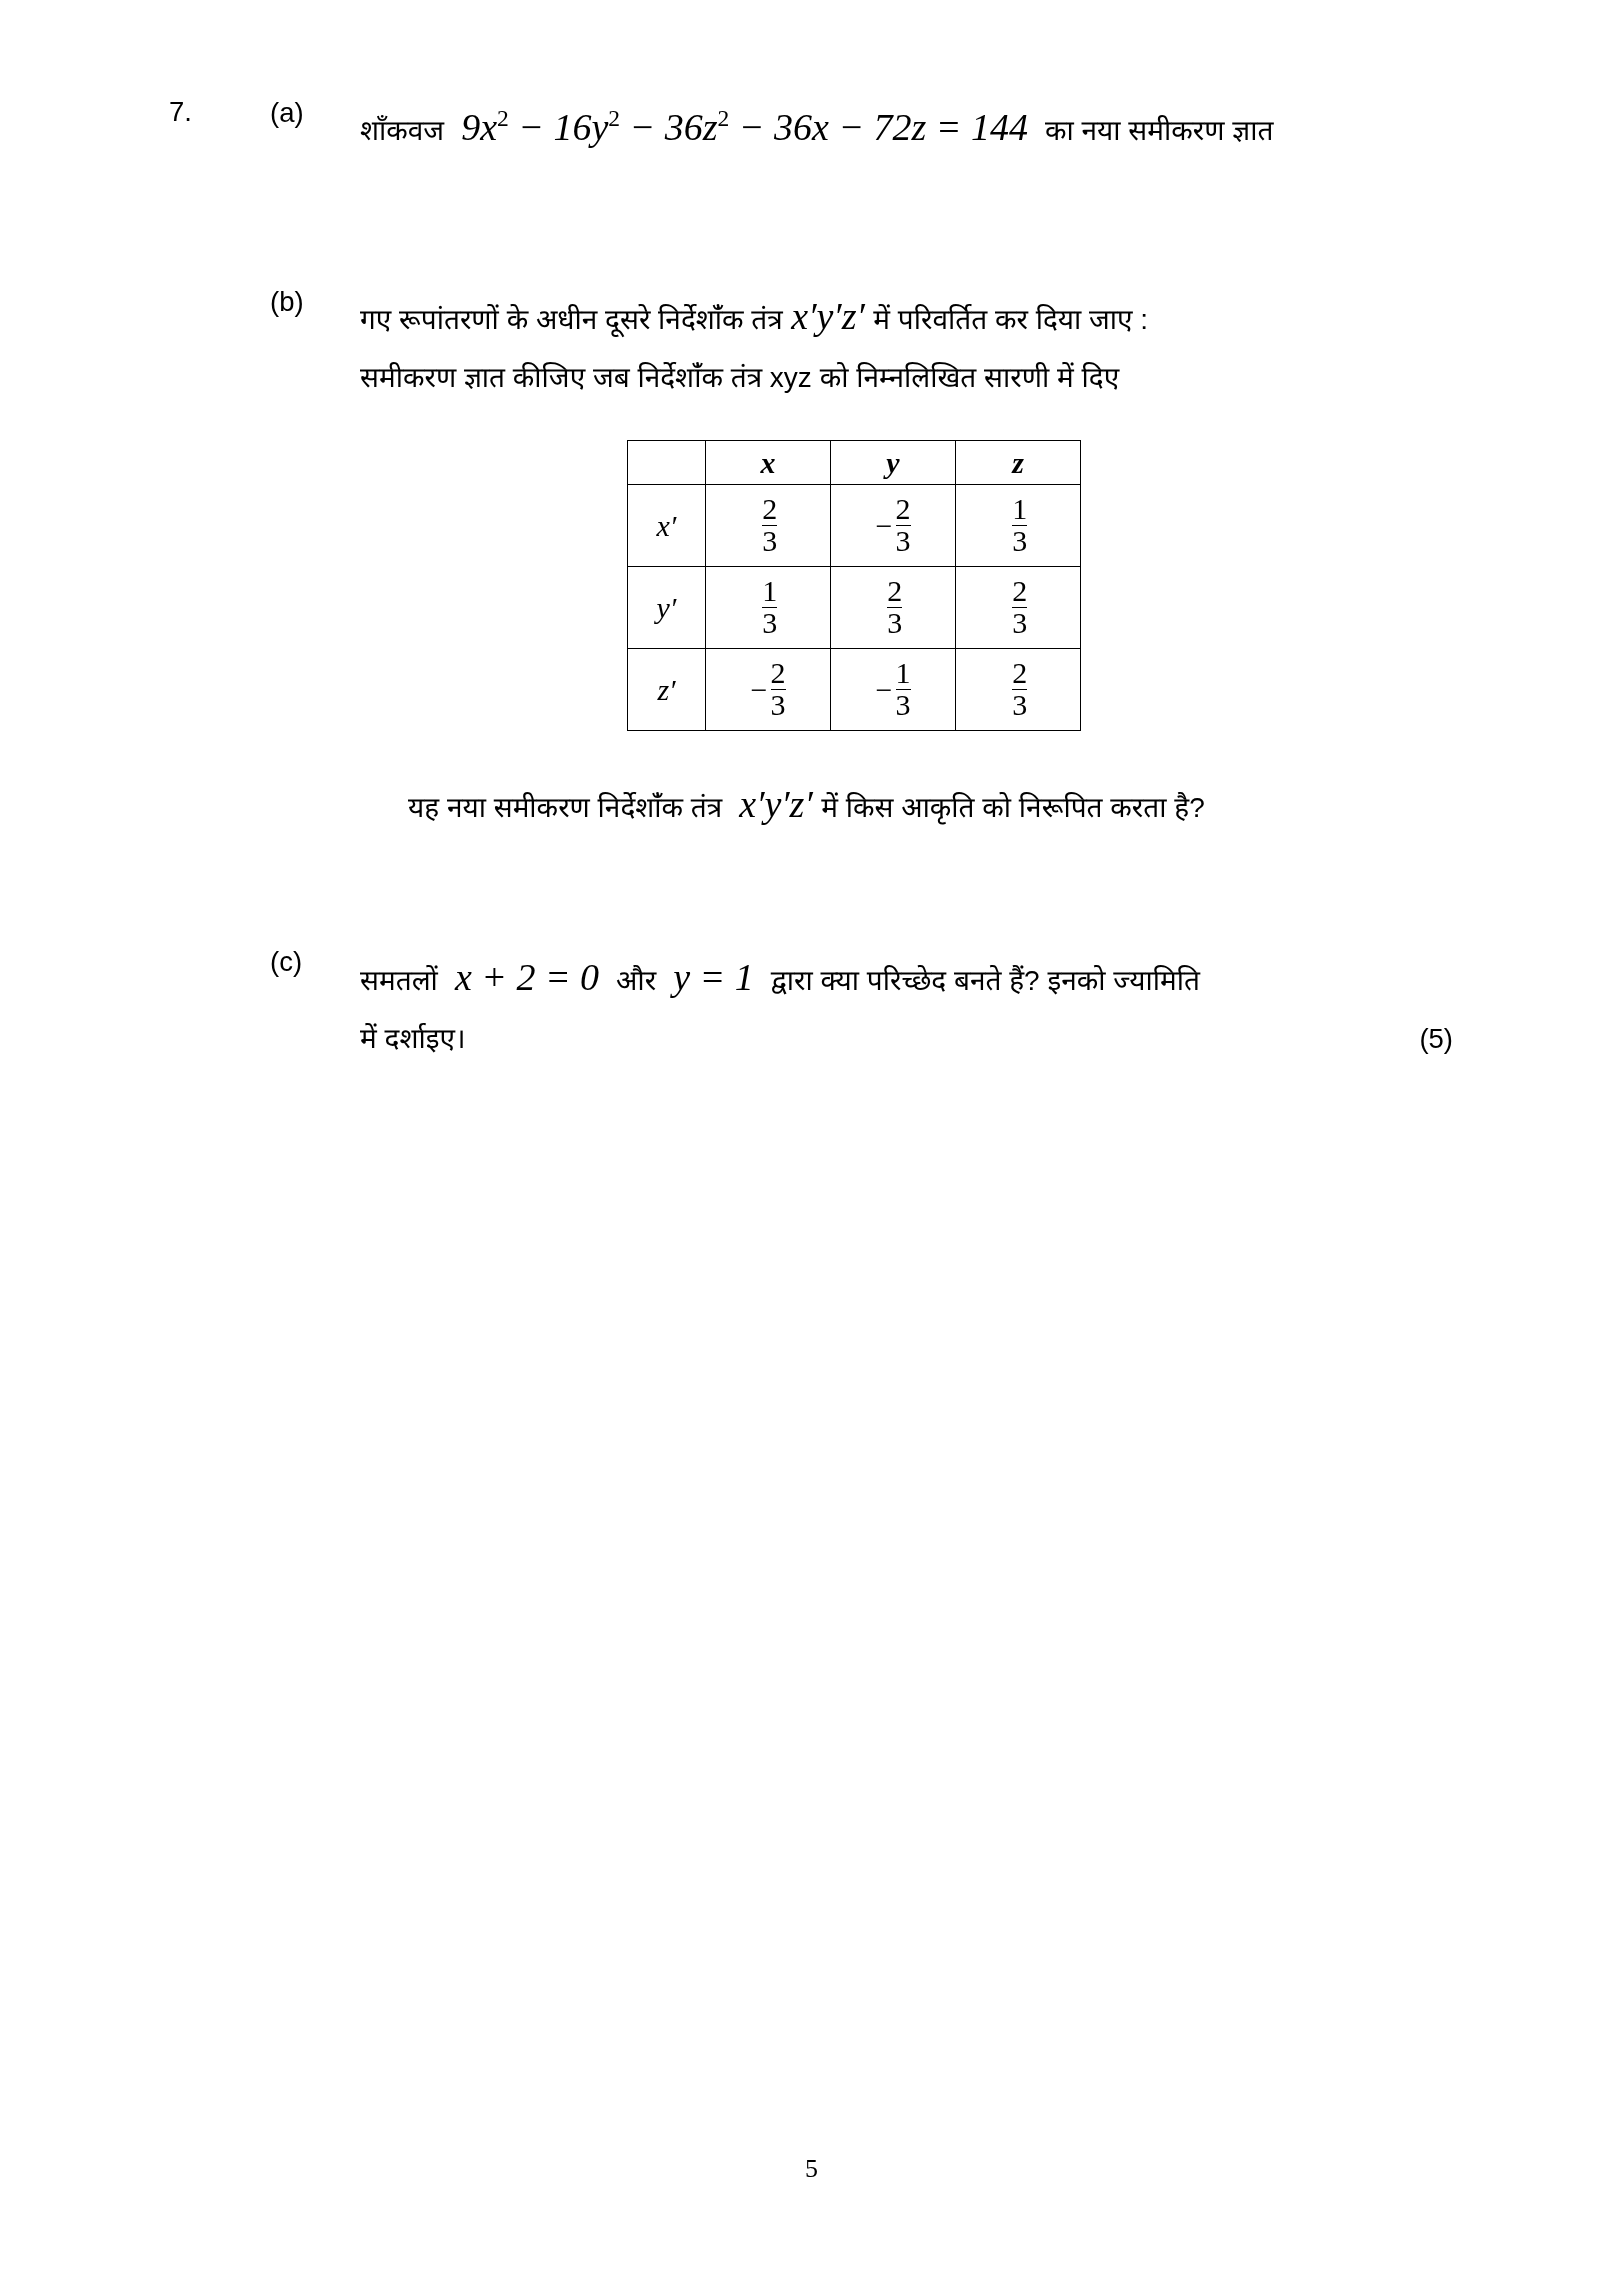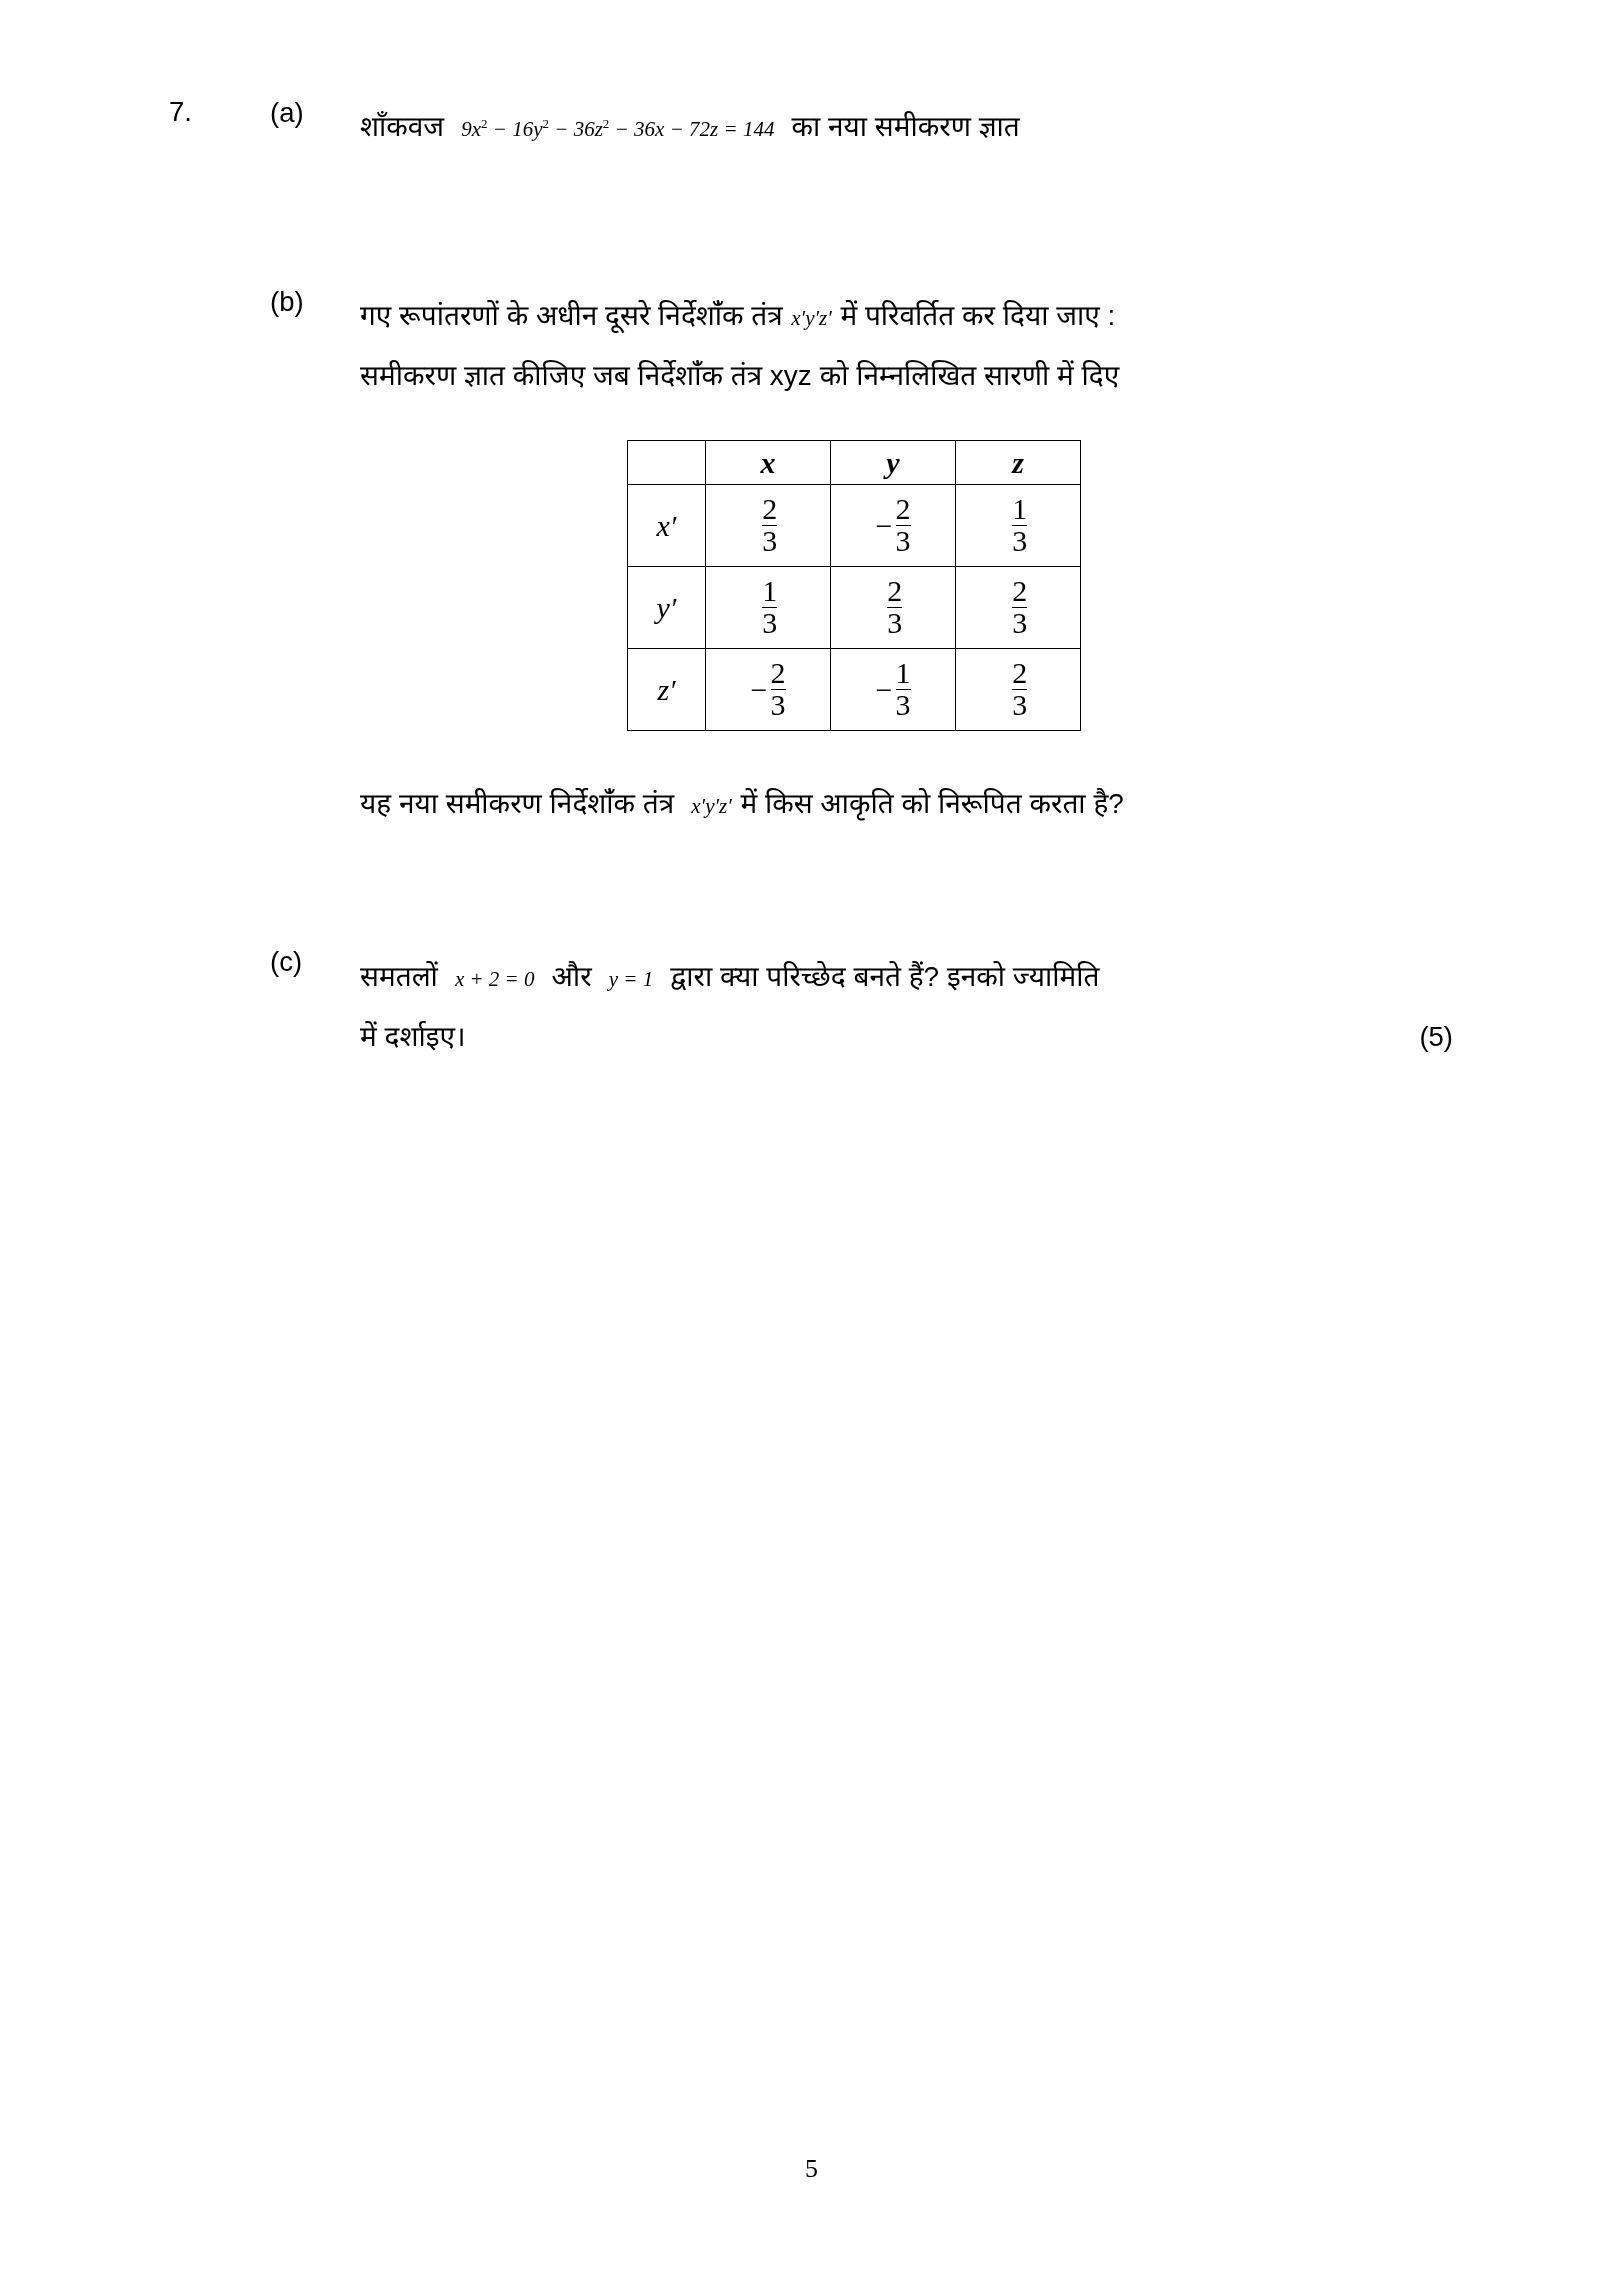--- a/index.html
+++ b/index.html
@@ -57,21 +57,21 @@
     font-size: 28px;
     line-height: 58px;
     white-space: nowrap;
     color: #000;
   }
 
   
   .mth {
     font-family: "Liberation Serif", serif;
     font-style: italic;
-    font-size: 21px;
+    font-size: 38px;
   }
   sup.exp {
     font-family: "Liberation Serif", serif;
     font-style: normal;
     font-size: 0.62em;
     vertical-align: super;
     line-height: 0;
   }
 
   .marks {
@@ -217,21 +217,21 @@
           <span class="minus">−</span><span class="frac"><span class="n">1</span><span class="d">3</span></span>
         </td>
         <td class="cell">
           <span class="minus"></span><span class="frac"><span class="n">2</span><span class="d">3</span></span>
         </td>
       </tr>
     </tbody>
       </table>
   </div>
 
-  <div class="body-col" style="top:775px;">
+  <div class="body-col" style="top:775px;margin-left:48px;">
 
     <div class="line">
       <span>यह नया समीकरण निर्देशांँक तंत्र</span><span class="sp"></span><span class="sp"></span><span class="mth">x′y′z′</span><span class="sp"></span><span>में किस आकृति को निरूपित करता है?</span>
     </div>
 
 
 
   </div>
 
   <div class="part-label part-c">(c)</div>

